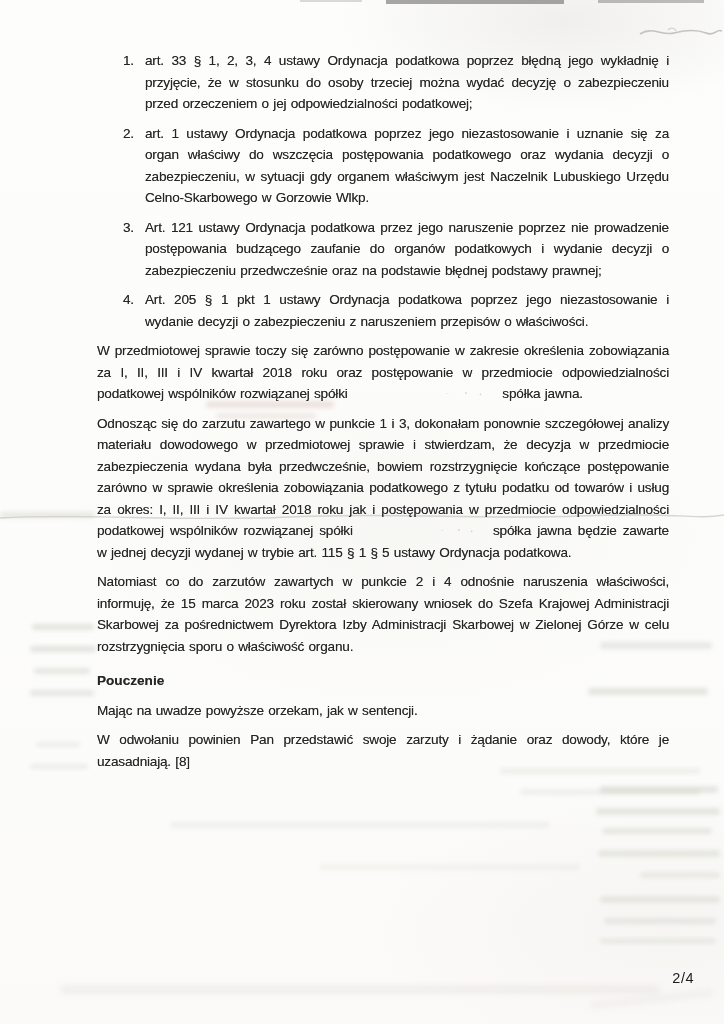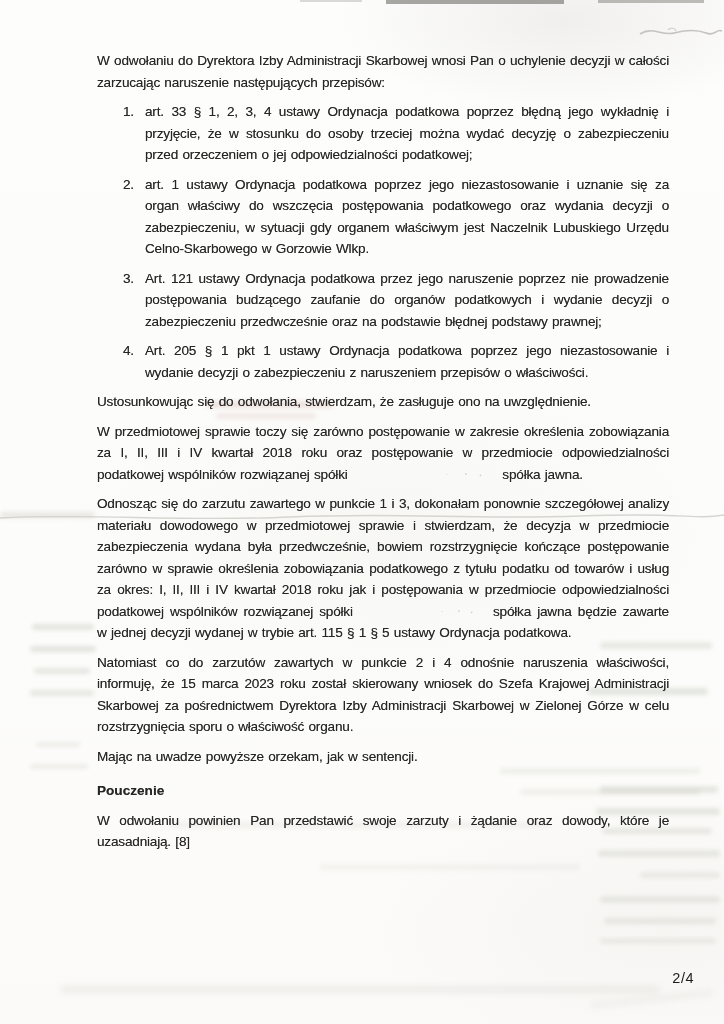--- a/index.html
+++ b/index.html
@@ -82,21 +82,20 @@
   <svg class="artifact-svg" style="left:0;top:508px;" width="724" height="20" viewBox="0 0 724 20">
     <path d="M0 10 C 90 5, 180 14, 290 9 S 470 12, 580 8 S 690 12, 724 7" stroke="#cdccc6" stroke-width="1.4" fill="none" opacity="0.8"></path>
   </svg>
   <div class="ghost" style="left:0;top:512px;width:95px;height:6px;background:#c4c3bd;opacity:.35;"></div>
 
   <div class="ghost" style="left:60px;top:986px;width:600px;height:7px;background:#d8d3cf;opacity:.35;filter:blur(3px);"></div>
   <div class="ghost" style="left:590px;top:996px;width:124px;height:6px;background:#d6d1cd;opacity:.25;transform:rotate(-6deg);filter:blur(3px);"></div>
 
   <div class="content">
 
-    <p class="para">W odwołaniu do Dyrektora Izby Administracji Skarbowej wnosi Pan o uchylenie decyzji w całości zarzucając naruszenie następujących przepisów:</p>
 
 
     <div class="list-item">
       <span class="list-num">1.</span>
       <span>art. 33 § 1, 2, 3, 4 ustawy Ordynacja podatkowa poprzez błędną jego wykładnię i przyjęcie, że w stosunku do osoby trzeciej można wydać decyzję o zabezpieczeniu przed orzeczeniem o jej odpowiedzialności podatkowej;</span>
     </div>
 
     <div class="list-item">
       <span class="list-num">2.</span>
       <span>art. 1 ustawy Ordynacja podatkowa poprzez jego niezastosowanie i uznanie się za organ właściwy do wszczęcia postępowania podatkowego oraz wydania decyzji o zabezpieczeniu, w sytuacji gdy organem właściwym jest Naczelnik Lubuskiego Urzędu Celno-Skarbowego w Gorzowie Wlkp.</span>
@@ -105,39 +104,38 @@
     <div class="list-item">
       <span class="list-num">3.</span>
       <span>Art. 121 ustawy Ordynacja podatkowa przez jego naruszenie poprzez nie prowadzenie postępowania budzącego zaufanie do organów podatkowych i wydanie decyzji o zabezpieczeniu przedwcześnie oraz na podstawie błędnej podstawy prawnej;</span>
     </div>
 
     <div class="list-item">
       <span class="list-num">4.</span>
       <span>Art. 205 § 1 pkt 1 ustawy Ordynacja podatkowa poprzez jego niezastosowanie i wydanie decyzji o zabezpieczeniu z naruszeniem przepisów o właściwości.</span>
     </div>
 
-    <p class="para">Ustosunkowując się do odwołania, stwierdzam, że zasługuje ono na uwzględnienie.</p>
 
     <p class="para">
       <span>W przedmiotowej sprawie toczy się zarówno postępowanie w zakresie określenia zobowiązania za I, II, III i IV kwartał 2018 roku oraz postępowanie w przedmiocie odpowiedzialności podatkowej wspólników rozwiązanej spółki</span>
       <span class="redact"></span>
       <span>spółka jawna.</span>
     </p>
 
     <p class="para">
       <span>Odnosząc się do zarzutu zawartego w punkcie 1 i 3, dokonałam ponownie szczegółowej analizy materiału dowodowego w przedmiotowej sprawie i stwierdzam, że decyzja w przedmiocie zabezpieczenia wydana była przedwcześnie, bowiem rozstrzygnięcie kończące postępowanie zarówno w sprawie określenia zobowiązania podatkowego z tytułu podatku od towarów i usług za okres: I, II, III i IV kwartał 2018 roku jak i postępowania w przedmiocie odpowiedzialności podatkowej wspólników rozwiązanej spółki</span>
       <span class="redact redact-2"></span>
       <span>spółka jawna będzie zawarte w jednej decyzji wydanej w trybie art. 115 § 1 § 5 ustawy Ordynacja podatkowa.</span>
     </p>
 
     <p class="para">Natomiast co do zarzutów zawartych w punkcie 2 i 4 odnośnie naruszenia właściwości, informuję, że 15 marca 2023 roku został skierowany wniosek do Szefa Krajowej Administracji Skarbowej za pośrednictwem Dyrektora Izby Administracji Skarbowej w Zielonej Górze w celu rozstrzygnięcia sporu o właściwość organu.</p>
 
+    <p class="para pouczenie">Pouczenie</p>
+
     <p class="para">Mając na uwadze powyższe orzekam, jak w sentencji.</p>
-
-    <p class="para pouczenie">Pouczenie</p>
 
 
     <p class="para">W odwołaniu powinien Pan przedstawić swoje zarzuty i żądanie oraz dowody, które je uzasadniają. [8]</p>
 
   </div>
 
   <div class="page-num">2/4</div>
 
 </div>
 

